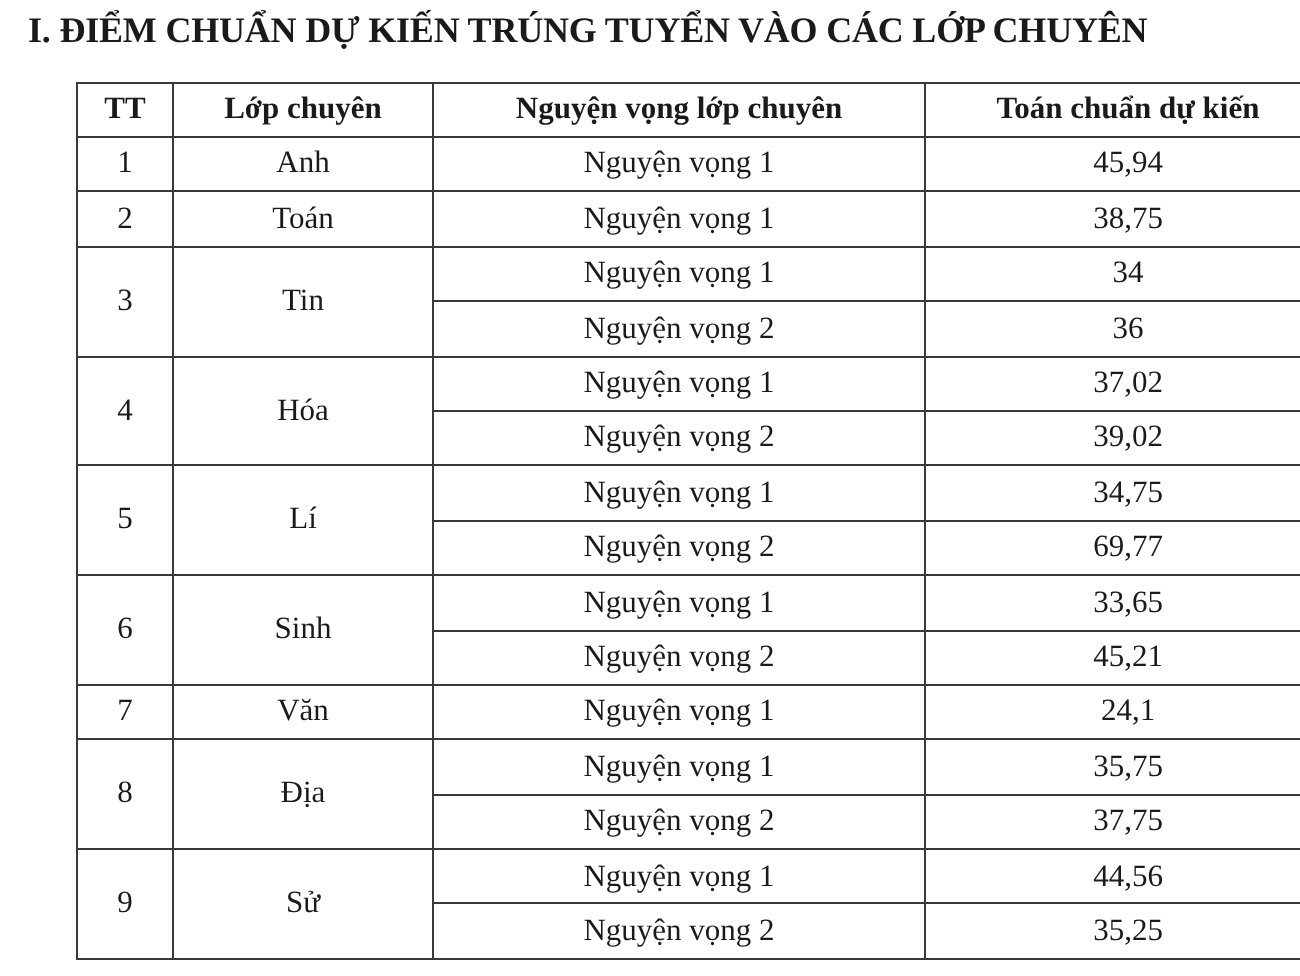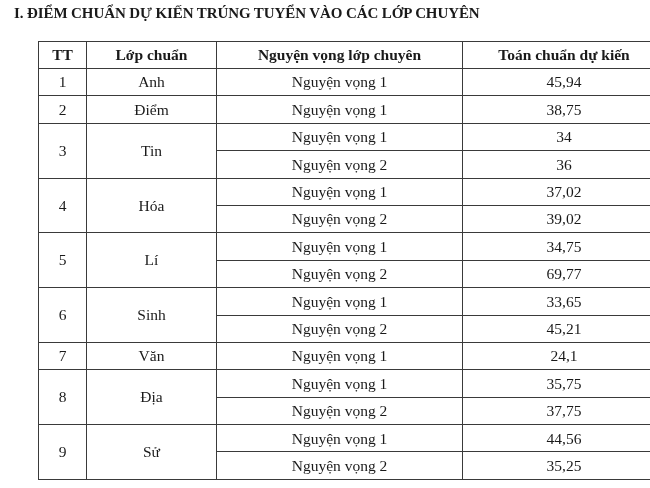--- a/index.html
+++ b/index.html
@@ -1,18 +1,18 @@
 <!DOCTYPE html>
 <html><head>
   <meta charset="utf-8">
   <style>
     html, body { margin: 0; padding: 0; background: #ffffff; }
     body { width: 650px; height: 488px; position: relative; overflow: hidden;
            font-family: "Liberation Serif", "DejaVu Serif", serif; color: #1a1a1a; }
-    .title { position: absolute; left: 14px; top: 5px; font-size: 15px; font-weight: bold;
+    .title { position: absolute; left: 14px; top: 5px; font-size: 18px; font-weight: bold;
              letter-spacing: -0.1px; white-space: nowrap; }
     table { position: absolute; left: 14px; top: 41px; border-collapse: collapse;
             table-layout: fixed; width: 627px; }
     td, th { border: 1px solid #3a3a3a; text-align: center; vertical-align: middle;
              padding: 0; font-size: 15.5px; line-height: 1; }
     th { height: 26px; font-weight: bold; font-size: 15.5px; }
     td { height: 26.4px; }
     table { border: 1.5px solid #2a2a2a; margin-left: 24px; }
   </style>
 </head>
@@ -23,37 +23,37 @@
 <table>
   <colgroup>
     <col style="width:48px">
     <col style="width:130px">
     <col style="width:246px">
     <col style="width:203px">
   </colgroup>
   <thead>
     <tr>
       <th>TT</th>
-      <th>Lớp chuẩn</th>
+      <th>Lớp chuyên</th>
       <th>Nguyện vọng lớp chuyên</th>
       <th>Toán chuẩn dự kiến</th>
     </tr>
   </thead>
   <tbody>
 
     <tr>
       <td>1</td>
       <td>Anh</td>
       <td>Nguyện vọng 1</td>
       <td>45,94</td>
     </tr>
 
     <tr>
       <td>2</td>
-      <td>Điểm</td>
+      <td>Toán</td>
       <td>Nguyện vọng 1</td>
       <td>38,75</td>
     </tr>
 
     <tr>
       <td rowspan="2">3</td>
       <td rowspan="2">Tin</td>
       <td>Nguyện vọng 1</td>
       <td>34</td>
     </tr>

